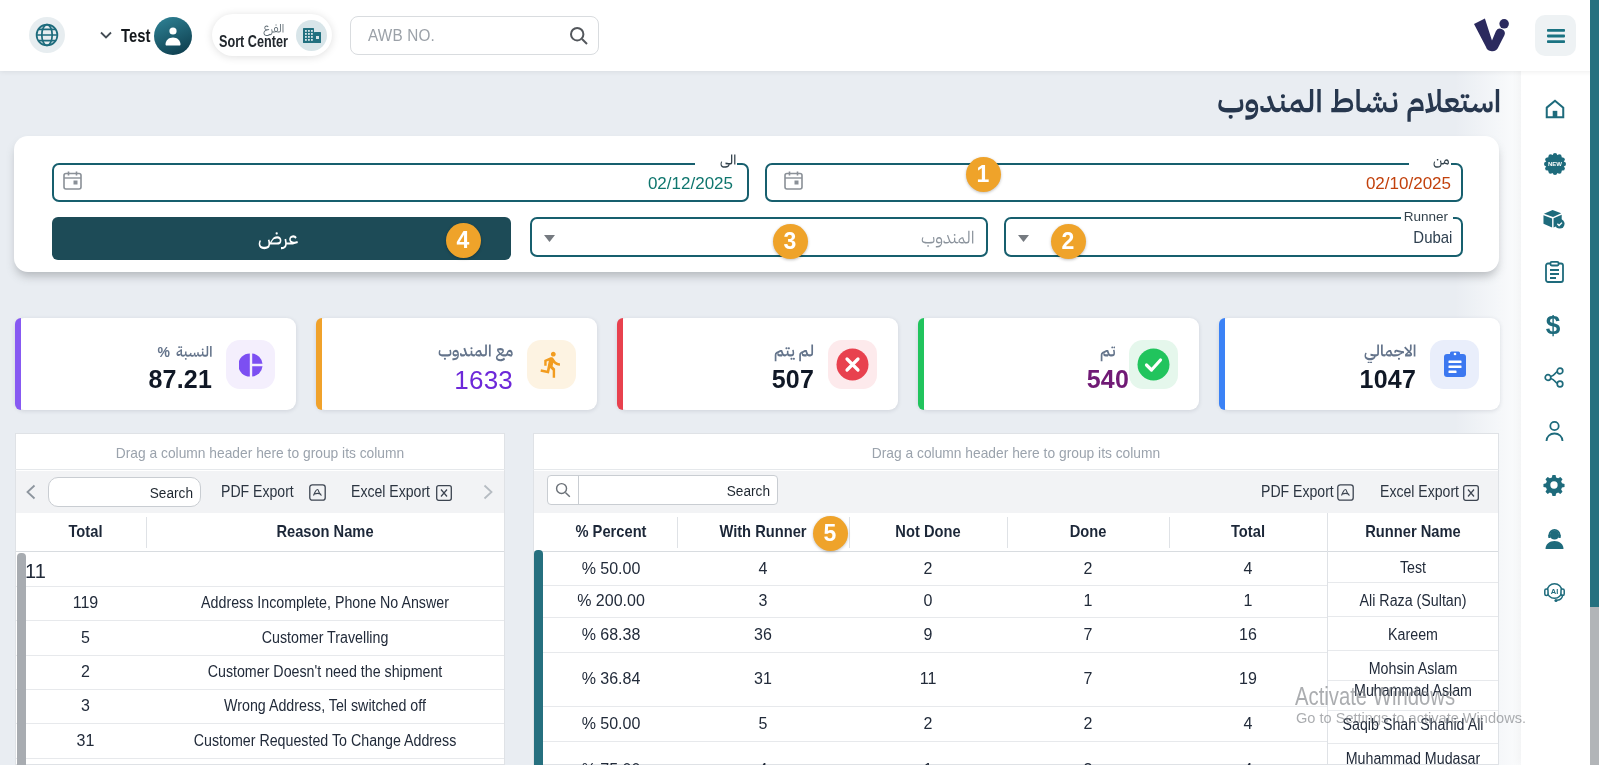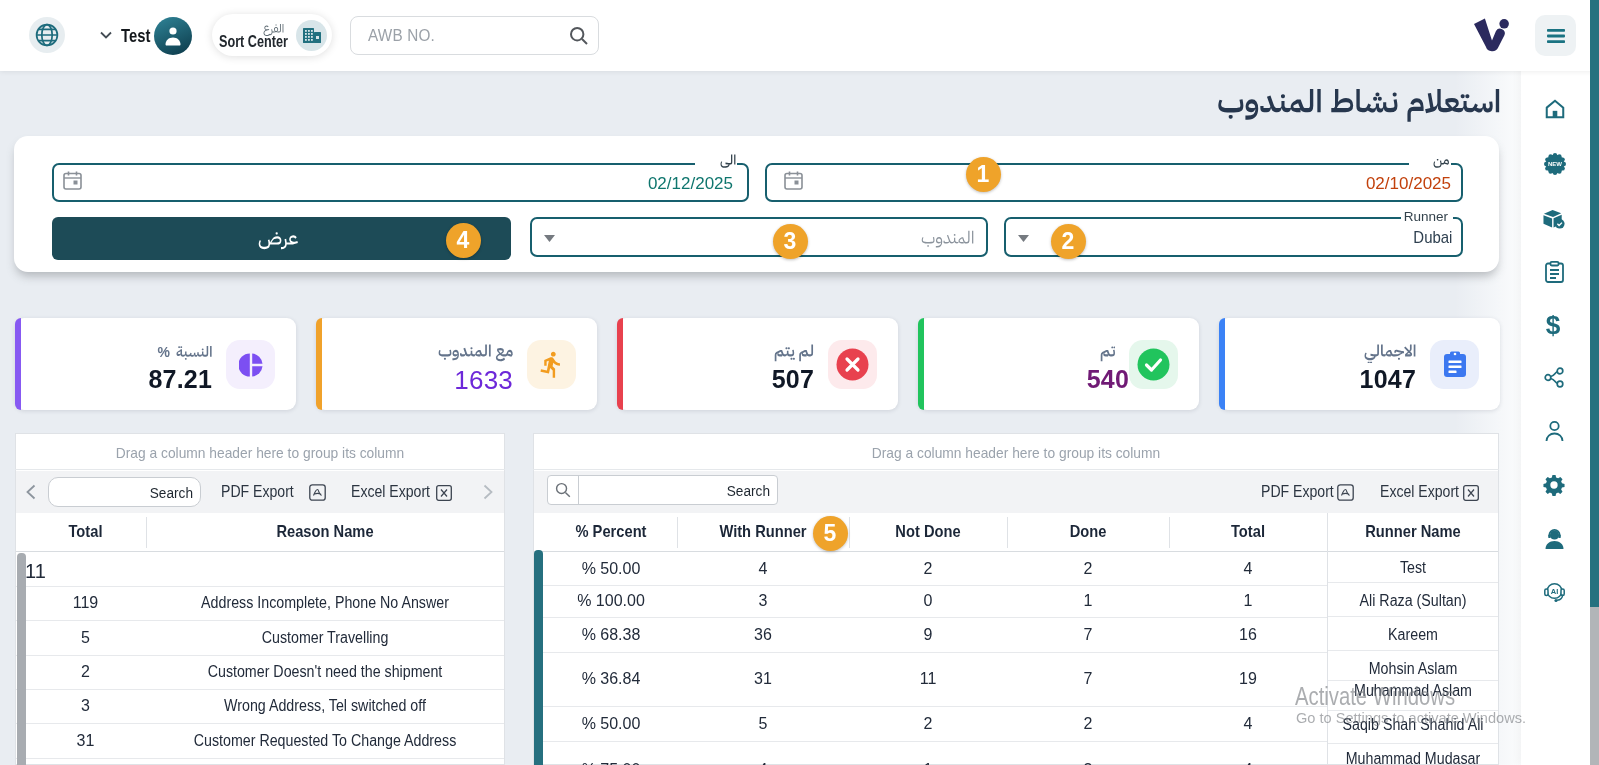--- a/index.html
+++ b/index.html
@@ -342,21 +342,21 @@
 <div class="abs" style="left:677px;top:517px;width:1px;height:31px;background:#dfe2e6;z-index:5"></div>
 <div class="abs" style="left:849px;top:517px;width:1px;height:31px;background:#dfe2e6;z-index:5"></div>
 <div class="abs" style="left:1007px;top:517px;width:1px;height:31px;background:#dfe2e6;z-index:5"></div>
 <div class="abs" style="left:1169px;top:517px;width:1px;height:31px;background:#dfe2e6;z-index:5"></div>
 <div class="abs" style="left:1327px;top:517px;width:1px;height:31px;background:#dfe2e6;z-index:5"></div>
 <div class="abs" style="left:545px;top:560px;width:132px;text-align:center;font-size:16px;color:#222b3a;z-index:5">% 50.00</div>
 <div class="abs" style="left:677px;top:560px;width:172px;text-align:center;font-size:16px;color:#222b3a;z-index:5">4</div>
 <div class="abs" style="left:849px;top:560px;width:158px;text-align:center;font-size:16px;color:#222b3a;z-index:5">2</div>
 <div class="abs" style="left:1007px;top:560px;width:162px;text-align:center;font-size:16px;color:#222b3a;z-index:5">2</div>
 <div class="abs" style="left:1169px;top:560px;width:158px;text-align:center;font-size:16px;color:#222b3a;z-index:5">4</div>
-<div class="abs" style="left:545px;top:592px;width:132px;text-align:center;font-size:16px;color:#222b3a;z-index:5">% 100.00</div>
+<div class="abs" style="left:545px;top:592px;width:132px;text-align:center;font-size:16px;color:#222b3a;z-index:5">% 200.00</div>
 <div class="abs" style="left:677px;top:592px;width:172px;text-align:center;font-size:16px;color:#222b3a;z-index:5">3</div>
 <div class="abs" style="left:849px;top:592px;width:158px;text-align:center;font-size:16px;color:#222b3a;z-index:5">0</div>
 <div class="abs" style="left:1007px;top:592px;width:162px;text-align:center;font-size:16px;color:#222b3a;z-index:5">1</div>
 <div class="abs" style="left:1169px;top:592px;width:158px;text-align:center;font-size:16px;color:#222b3a;z-index:5">1</div>
 <div class="abs" style="left:545px;top:626px;width:132px;text-align:center;font-size:16px;color:#222b3a;z-index:5">% 68.38</div>
 <div class="abs" style="left:677px;top:626px;width:172px;text-align:center;font-size:16px;color:#222b3a;z-index:5">36</div>
 <div class="abs" style="left:849px;top:626px;width:158px;text-align:center;font-size:16px;color:#222b3a;z-index:5">9</div>
 <div class="abs" style="left:1007px;top:626px;width:162px;text-align:center;font-size:16px;color:#222b3a;z-index:5">7</div>
 <div class="abs" style="left:1169px;top:626px;width:158px;text-align:center;font-size:16px;color:#222b3a;z-index:5">16</div>
 <div class="abs" style="left:545px;top:670px;width:132px;text-align:center;font-size:16px;color:#222b3a;z-index:5">% 36.84</div>

